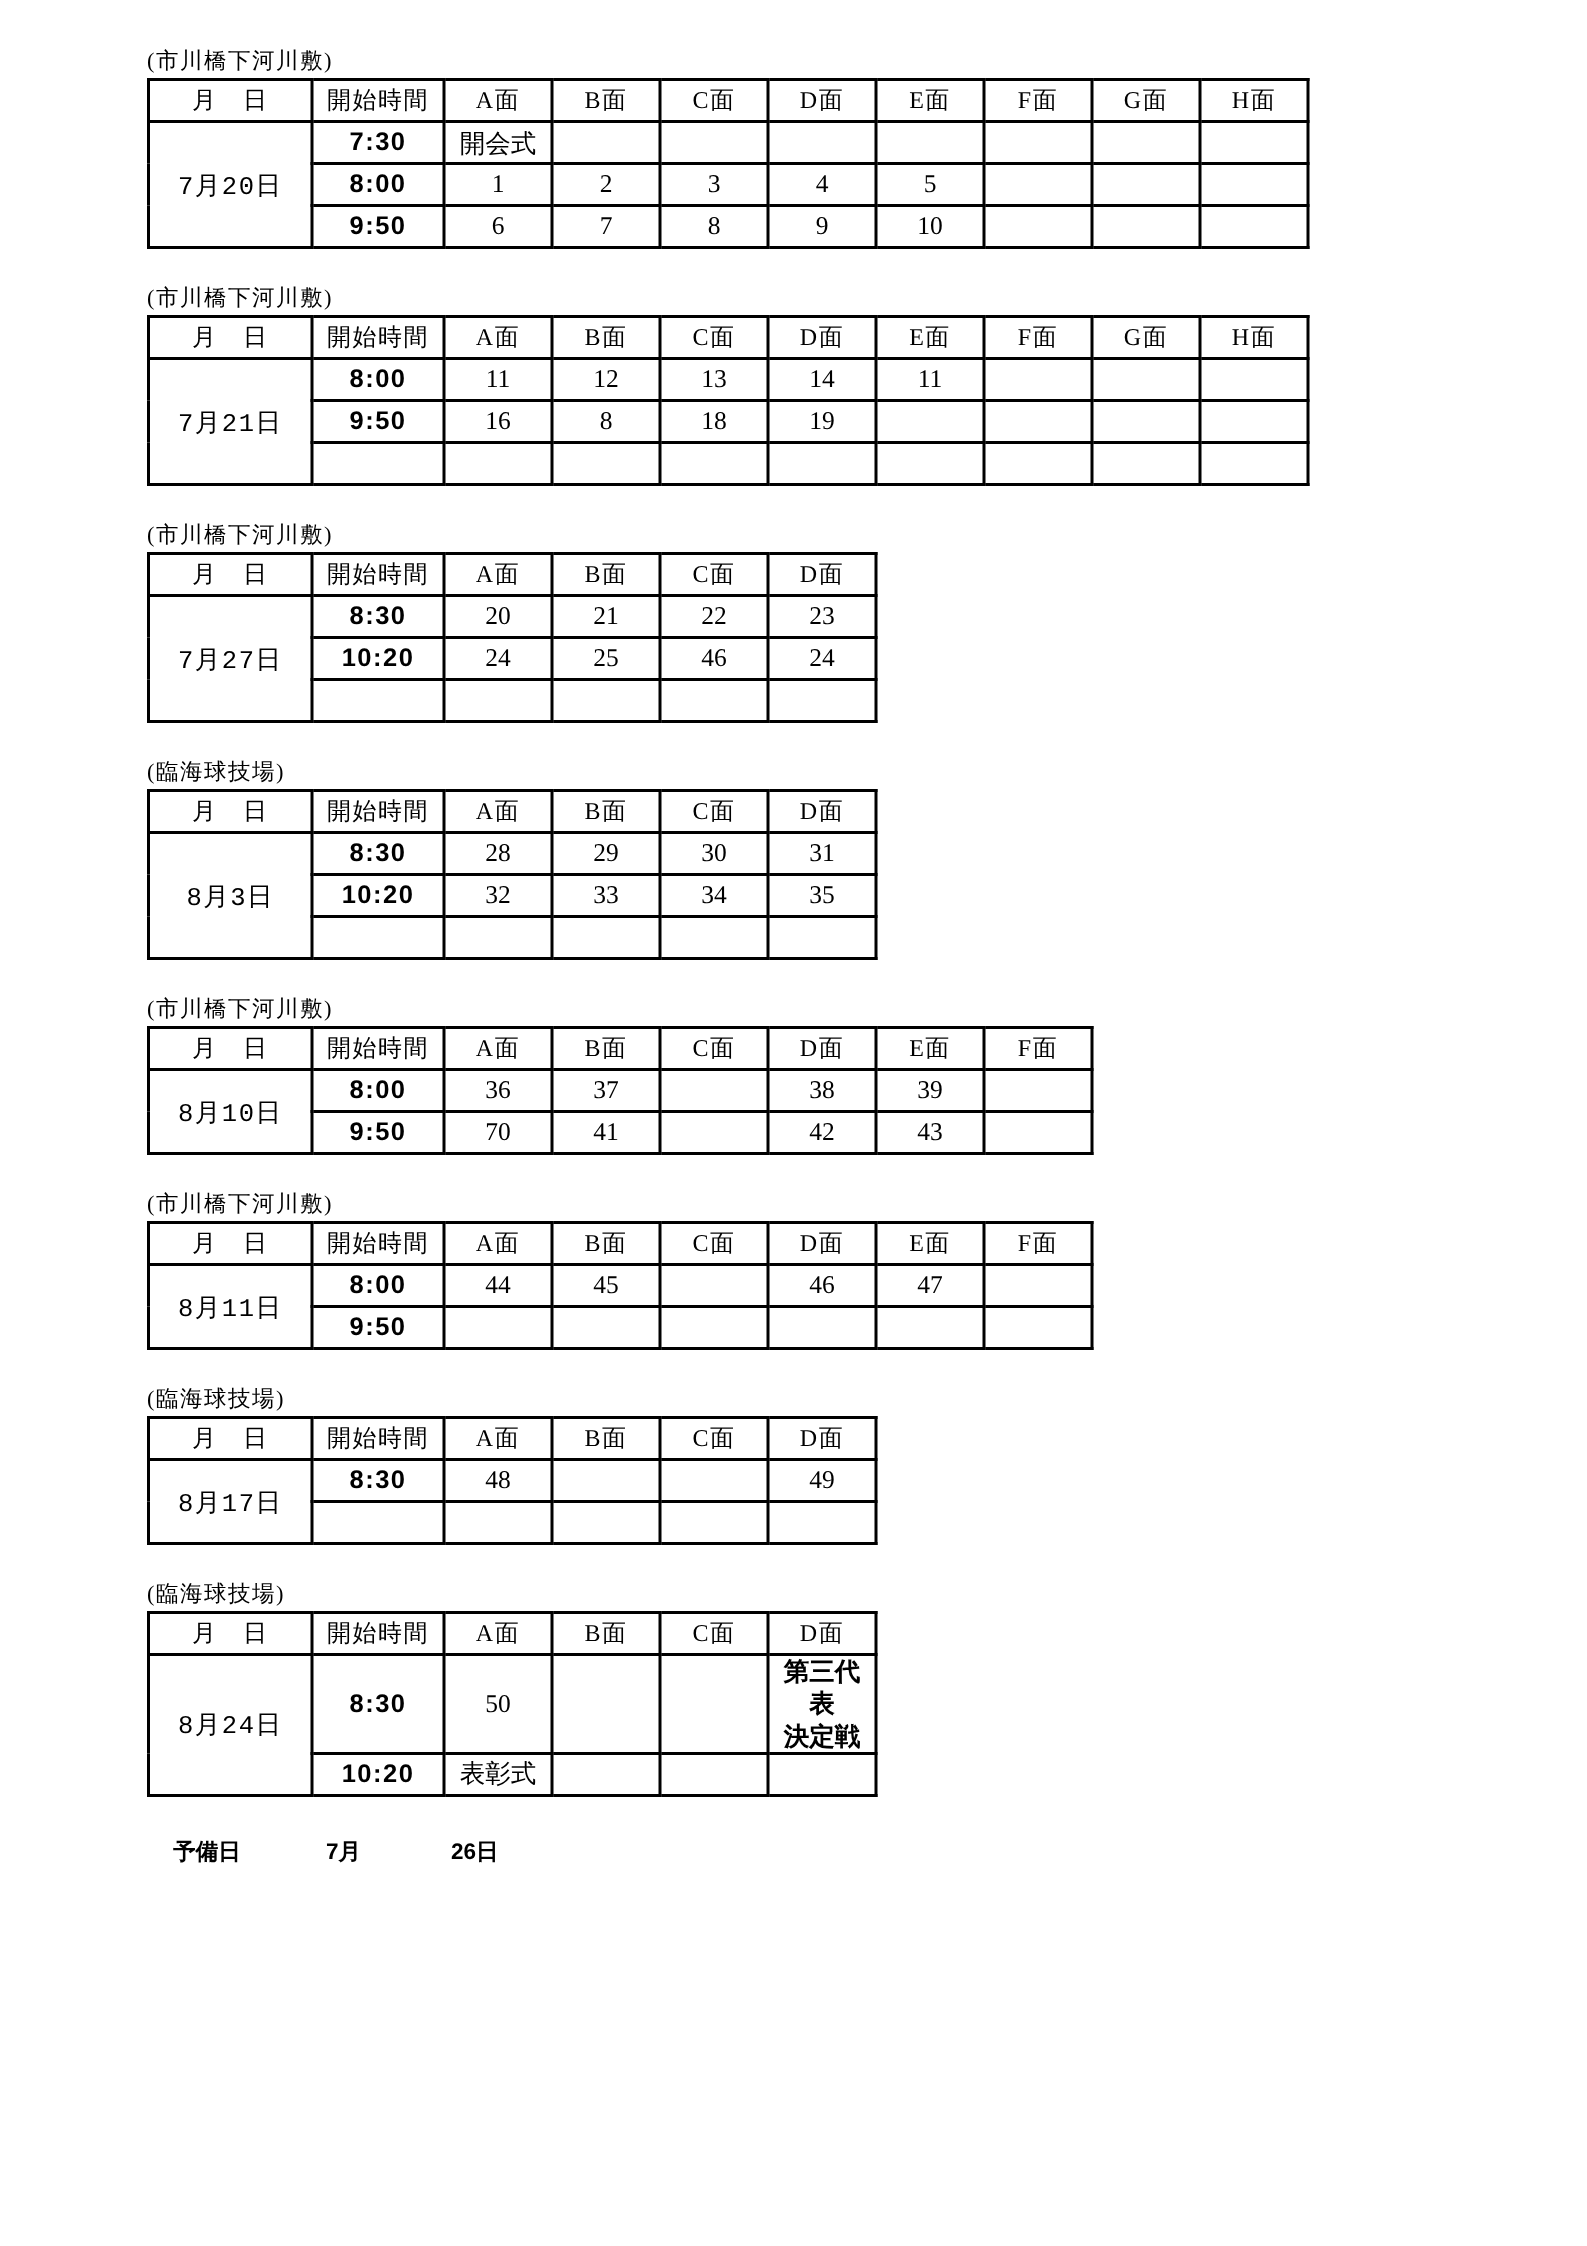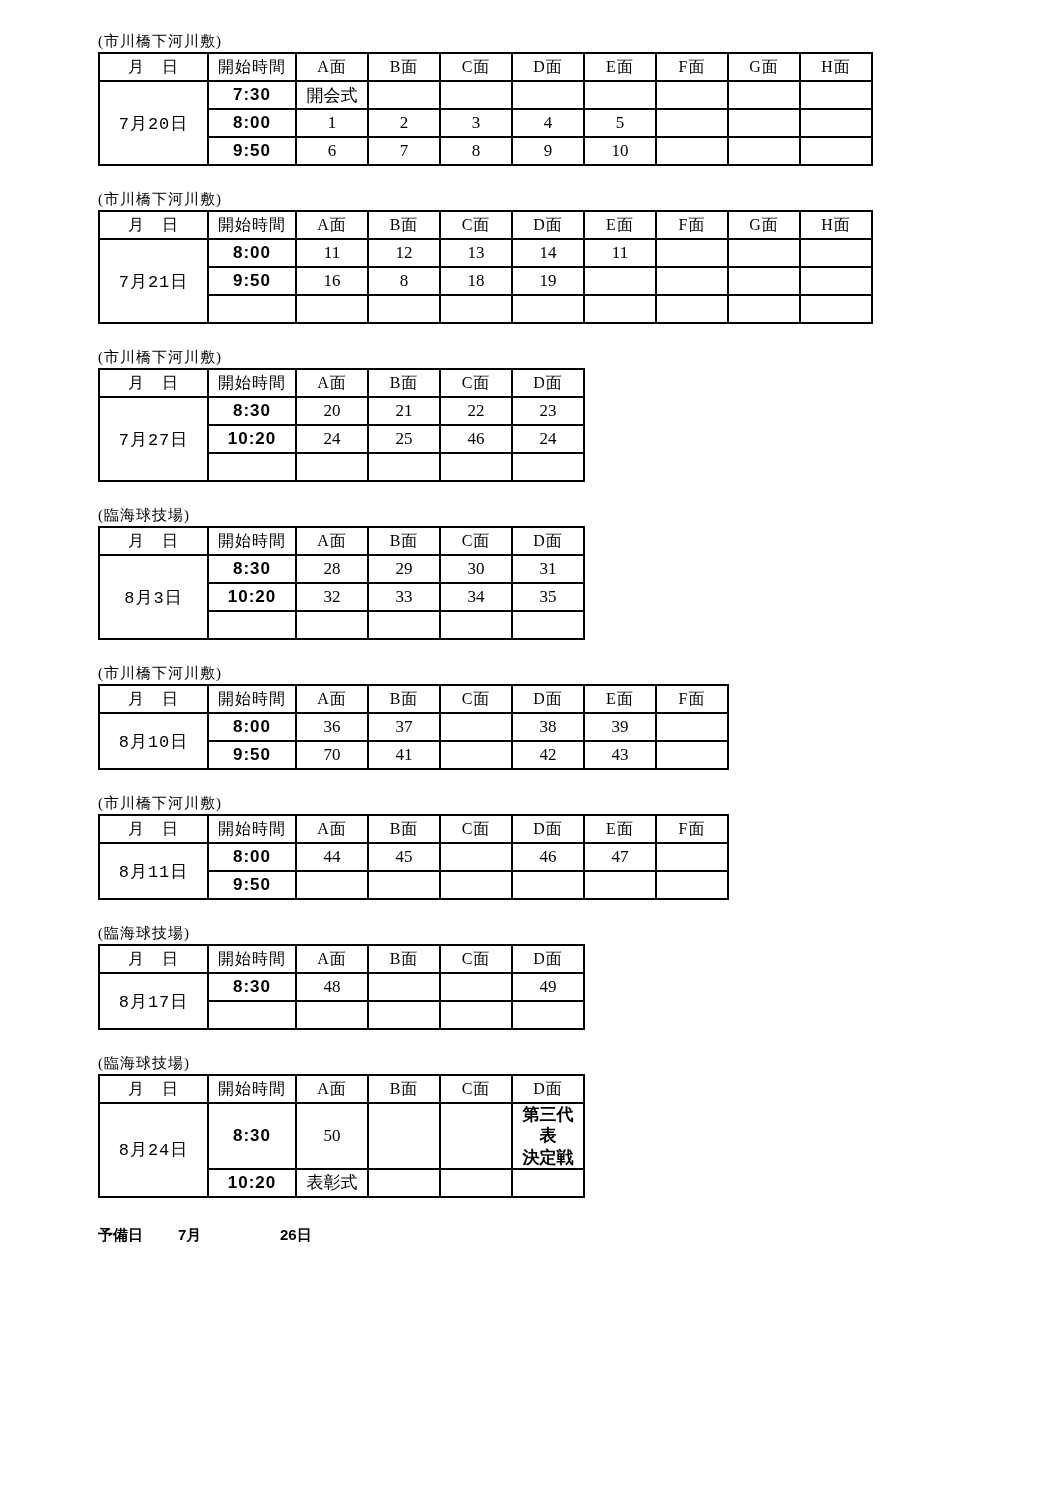--- a/index.html
+++ b/index.html
@@ -29,21 +29,21 @@
   }
   td.date-cell { font-size:16px; letter-spacing:1px;font-family:Liberation Mono, monospace; }
   td.time-cell { font-family:"Liberation Sans", sans-serif; font-weight:bold; font-size:15px; letter-spacing:1px; }
   td.jp-cell { font-size:16px; }
   td.small-note { font-size:9px; line-height:1.25; white-space:pre-line; letter-spacing:0;font-weight:bold; }
   .reserve {
     margin-left:98px; margin-top:26px;
     font-family:"Liberation Sans", sans-serif; font-weight:bold; font-size:15px;
   }
   .reserve-row { display:grid; grid-template-columns:80px 102px repeat(6,73px); line-height:21px; }
-  .reserve-row span { display:block; }
+  .reserve-row span { display:block;text-align:center; }
 </style>
 </head>
 <body>
 
 <div class="page">
   <div class="content" id="sections">
       <div class="section">
         <div class="venue">(市川橋下河川敷)</div>
         <table class="sched">
           <colgroup>

